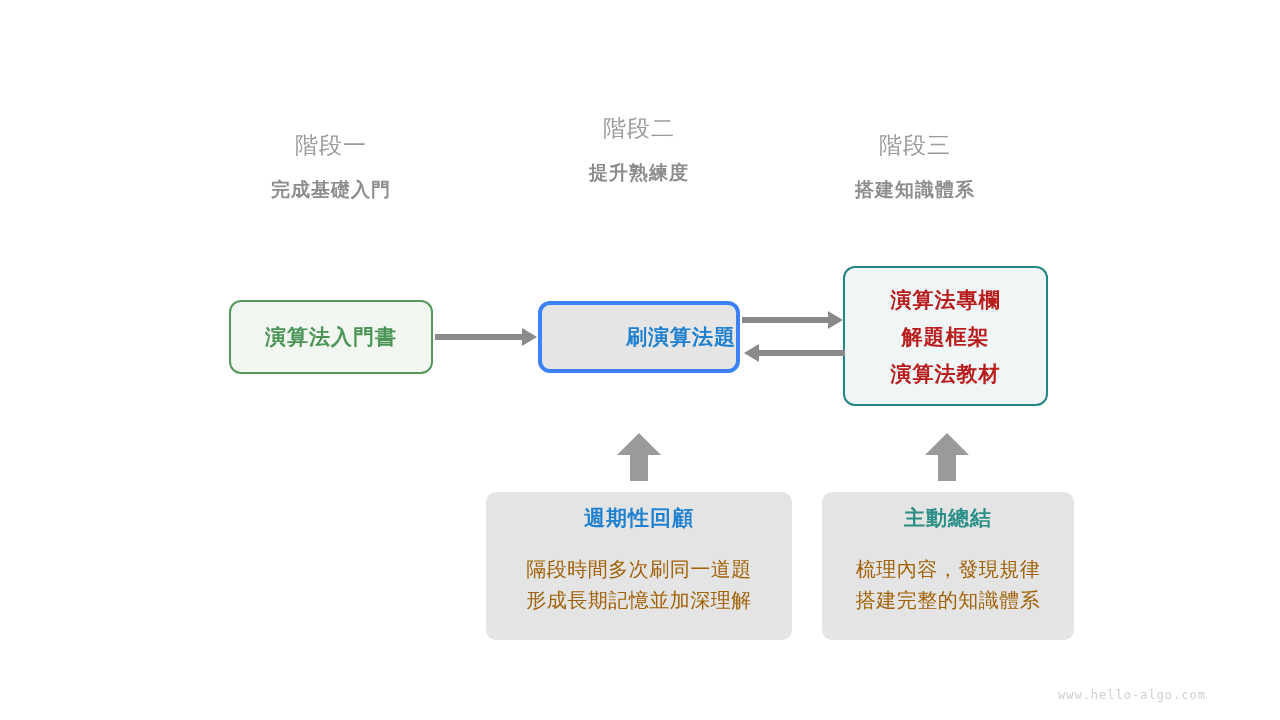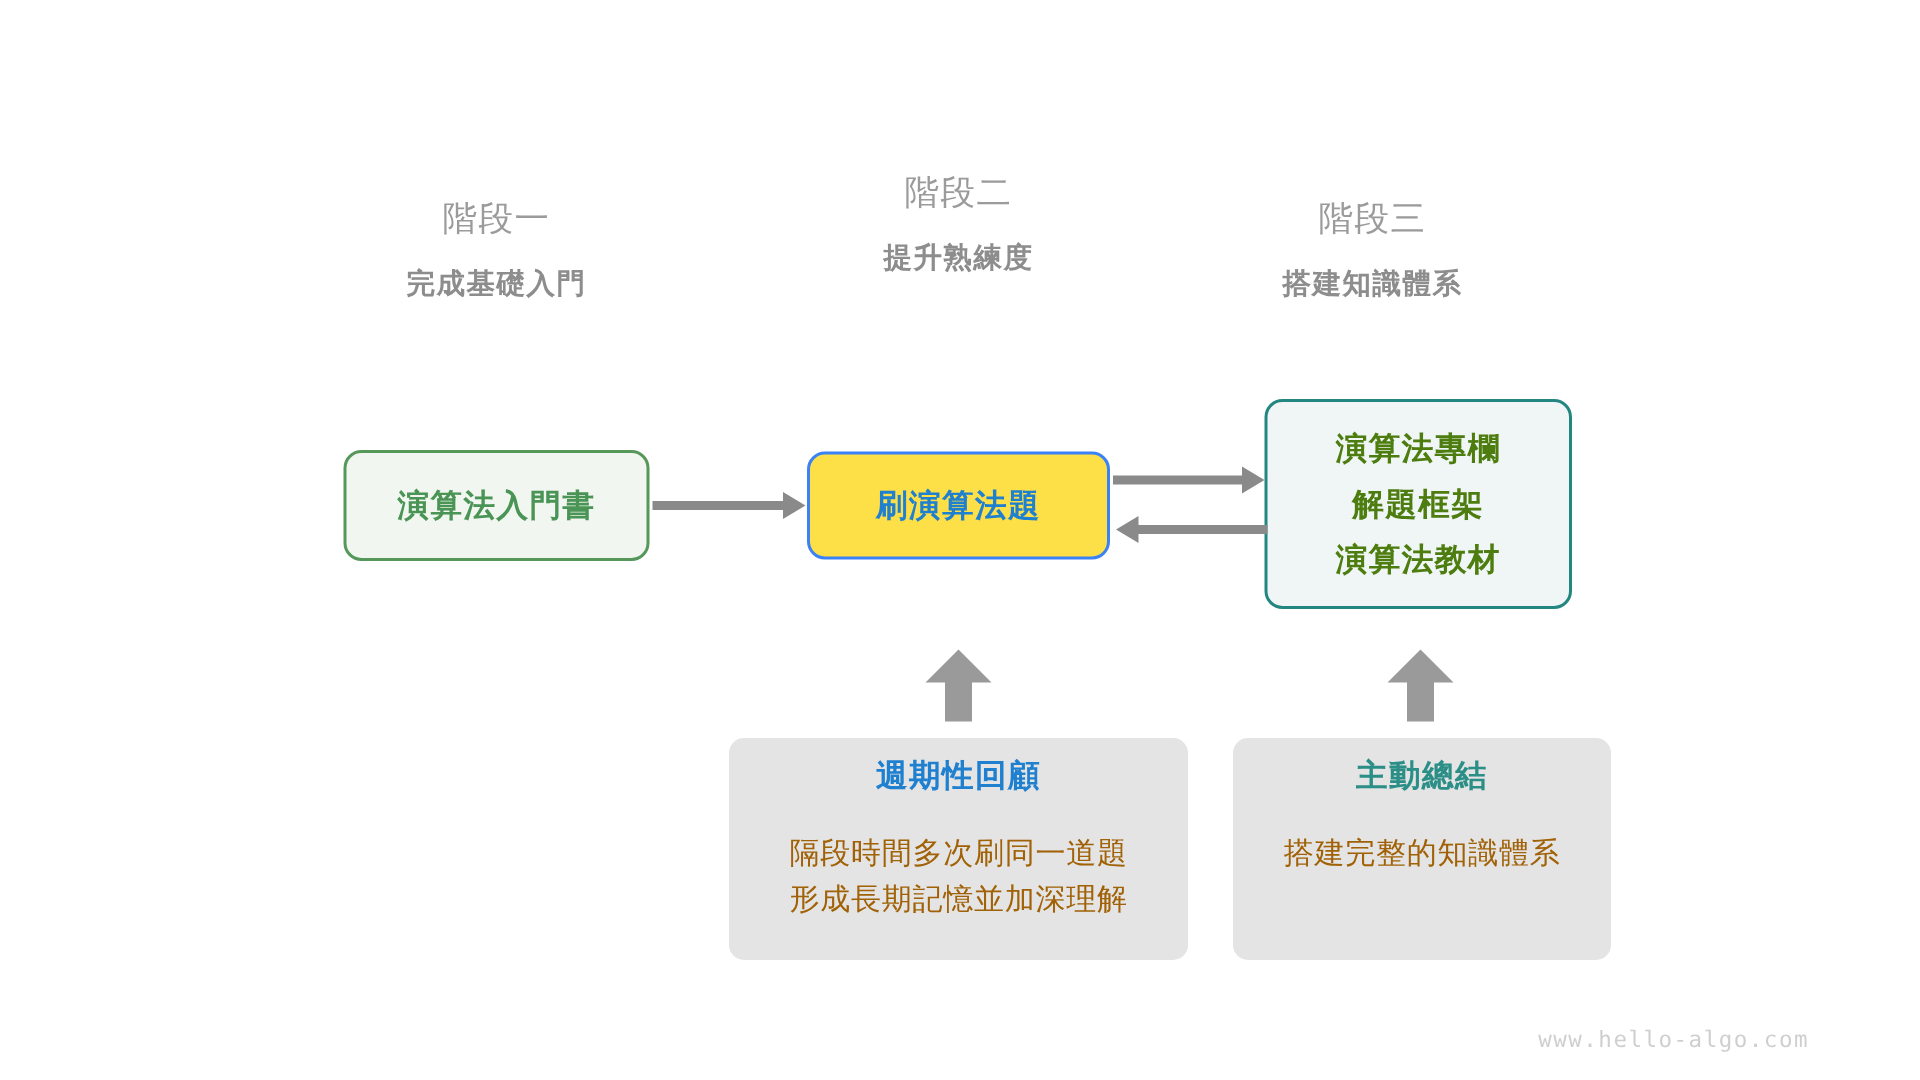--- a/index.html
+++ b/index.html
@@ -53,28 +53,29 @@
     font-weight: bold;
     font-size: 21px;
     letter-spacing: 1px;
   }
   .node-green {
     border: 2px solid #55985a;
     background: #f1f7f0;
     color: #4a9455;
   }
   .node-blue {
-    border: 2px solid #3b82f6;
-    background: #fde047;
+    border: 4px solid #3b82f6;
+    background: #e5e5e5;
     color: #1f80d0;
+    align-items: flex-end;
   }
   .node-teal {
     border: 2px solid #238680;
     background: #eff6f5;
-    color: #4d7c0f;
+    color: #b91c1c;
   }
   .node-teal .line {
     line-height: 37px;
   }
 
   
   .h-arrow {
     position: absolute;
     height: 6px;
     background: #8a8a8a;
@@ -146,21 +147,21 @@
     line-height: 31px;
     letter-spacing: 0.5px;
   }
 
   
   #watermark {
     position: absolute;
     right: 30px;
     bottom: 18px;
     font-family: "DejaVu Sans Mono", "Liberation Mono", monospace;
-    font-size: 15px;
+    font-size: 12px;
     color: #cfcfcf;
     letter-spacing: 1px;
   }
 </style>
 </head>
 <body>
 
 <div id="canvas">
 
   <div class="stage-col" style="left:201px; top:130px;">
@@ -212,19 +213,20 @@
     <div class="card-title blue">週期性回顧</div>
     <div class="card-body">
       <div>隔段時間多次刷同一道題</div>
       <div>形成長期記憶並加深理解</div>
     </div>
   </div>
 
   <div class="card" style="left:822px; top:492px; width:252px; height:148px;">
     <div class="card-title teal">主動總結</div>
     <div class="card-body">
+      <div>梳理內容，發現規律</div>
       <div>搭建完整的知識體系</div>
     </div>
   </div>
 
   <div id="watermark">www.hello-algo.com</div>
 
 </div>
 
 </body></html>

